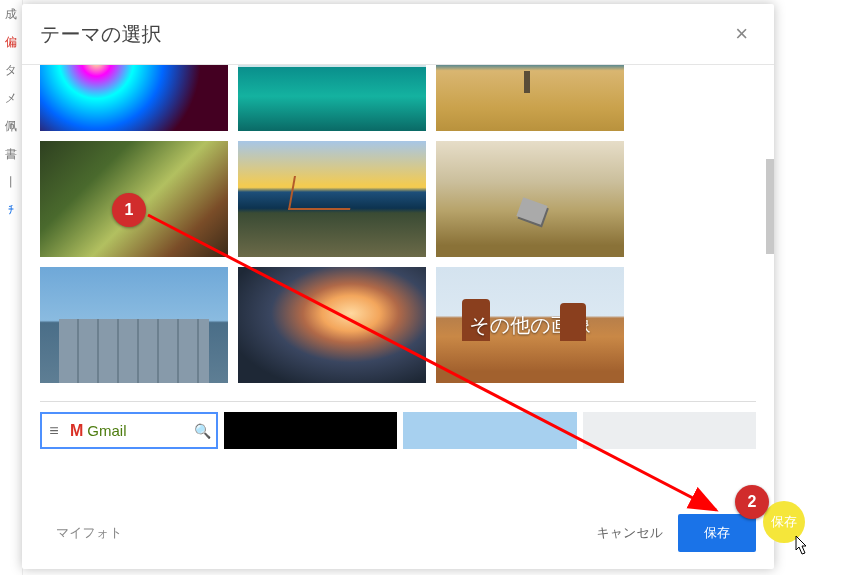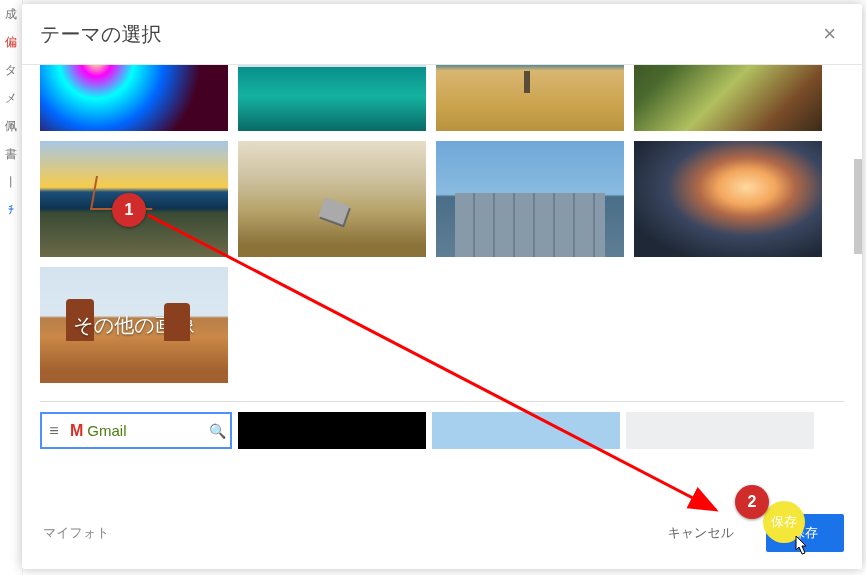--- a/index.html
+++ b/index.html
@@ -23,21 +23,21 @@
   }
   .bg-sidebar span {
     display: block;
     line-height: 28px;
     text-align: center;
   }
   .dialog {
     position: absolute;
     left: 22px;
     top: 4px;
-    width: 840px;
+    width: 752px;
     height: 565px;
     background: #fff;
     box-shadow: 0 0 12px rgba(0,0,0,0.25);
     border-radius: 2px;
   }
   .dialog-header {
     height: 60px;
     border-bottom: 1px solid #e5e5e5;
     display: flex;
     align-items: center;
@@ -119,30 +119,30 @@
   .gmail-preview .m-logo { color:#d93025; font-weight:bold; font-size:16px; margin:0 4px;}
   .gmail-preview .g-text { color:#4d7c0f; font-size:15px;}
   .gmail-preview .srch { margin-left:auto; width:24px;text-align:center;color:#888;}
   .sw { width:188px; height:37px; }
   .sw-black { background:#000; }
   .sw-blue { background:#a7d0ef; }
   .sw-grey { background:#eceef0; }
   
   .dialog-footer {
     position:absolute;
-    left:3px; right:0; bottom:0;
+    left:16px; right:0; bottom:0;
     height:72px;
     display:flex;
     align-items:center;
     padding:0 18px;
   }
   .myphoto {
     font-size:13px; color:#888;
   }
-  .footer-right { margin-left:auto; display:flex; align-items:center; gap:26px;}
+  .footer-right { margin-left:auto; display:flex; align-items:center; gap:9px;}
   .cancel-btn {
     font-size:13px; color:#666;
     background:none;border:none;cursor:pointer;
     padding:8px 6px;
   }
   .save-btn {
     background:#1a73e8;
     color:#fff;
     border:none;
     font-size:13px;

